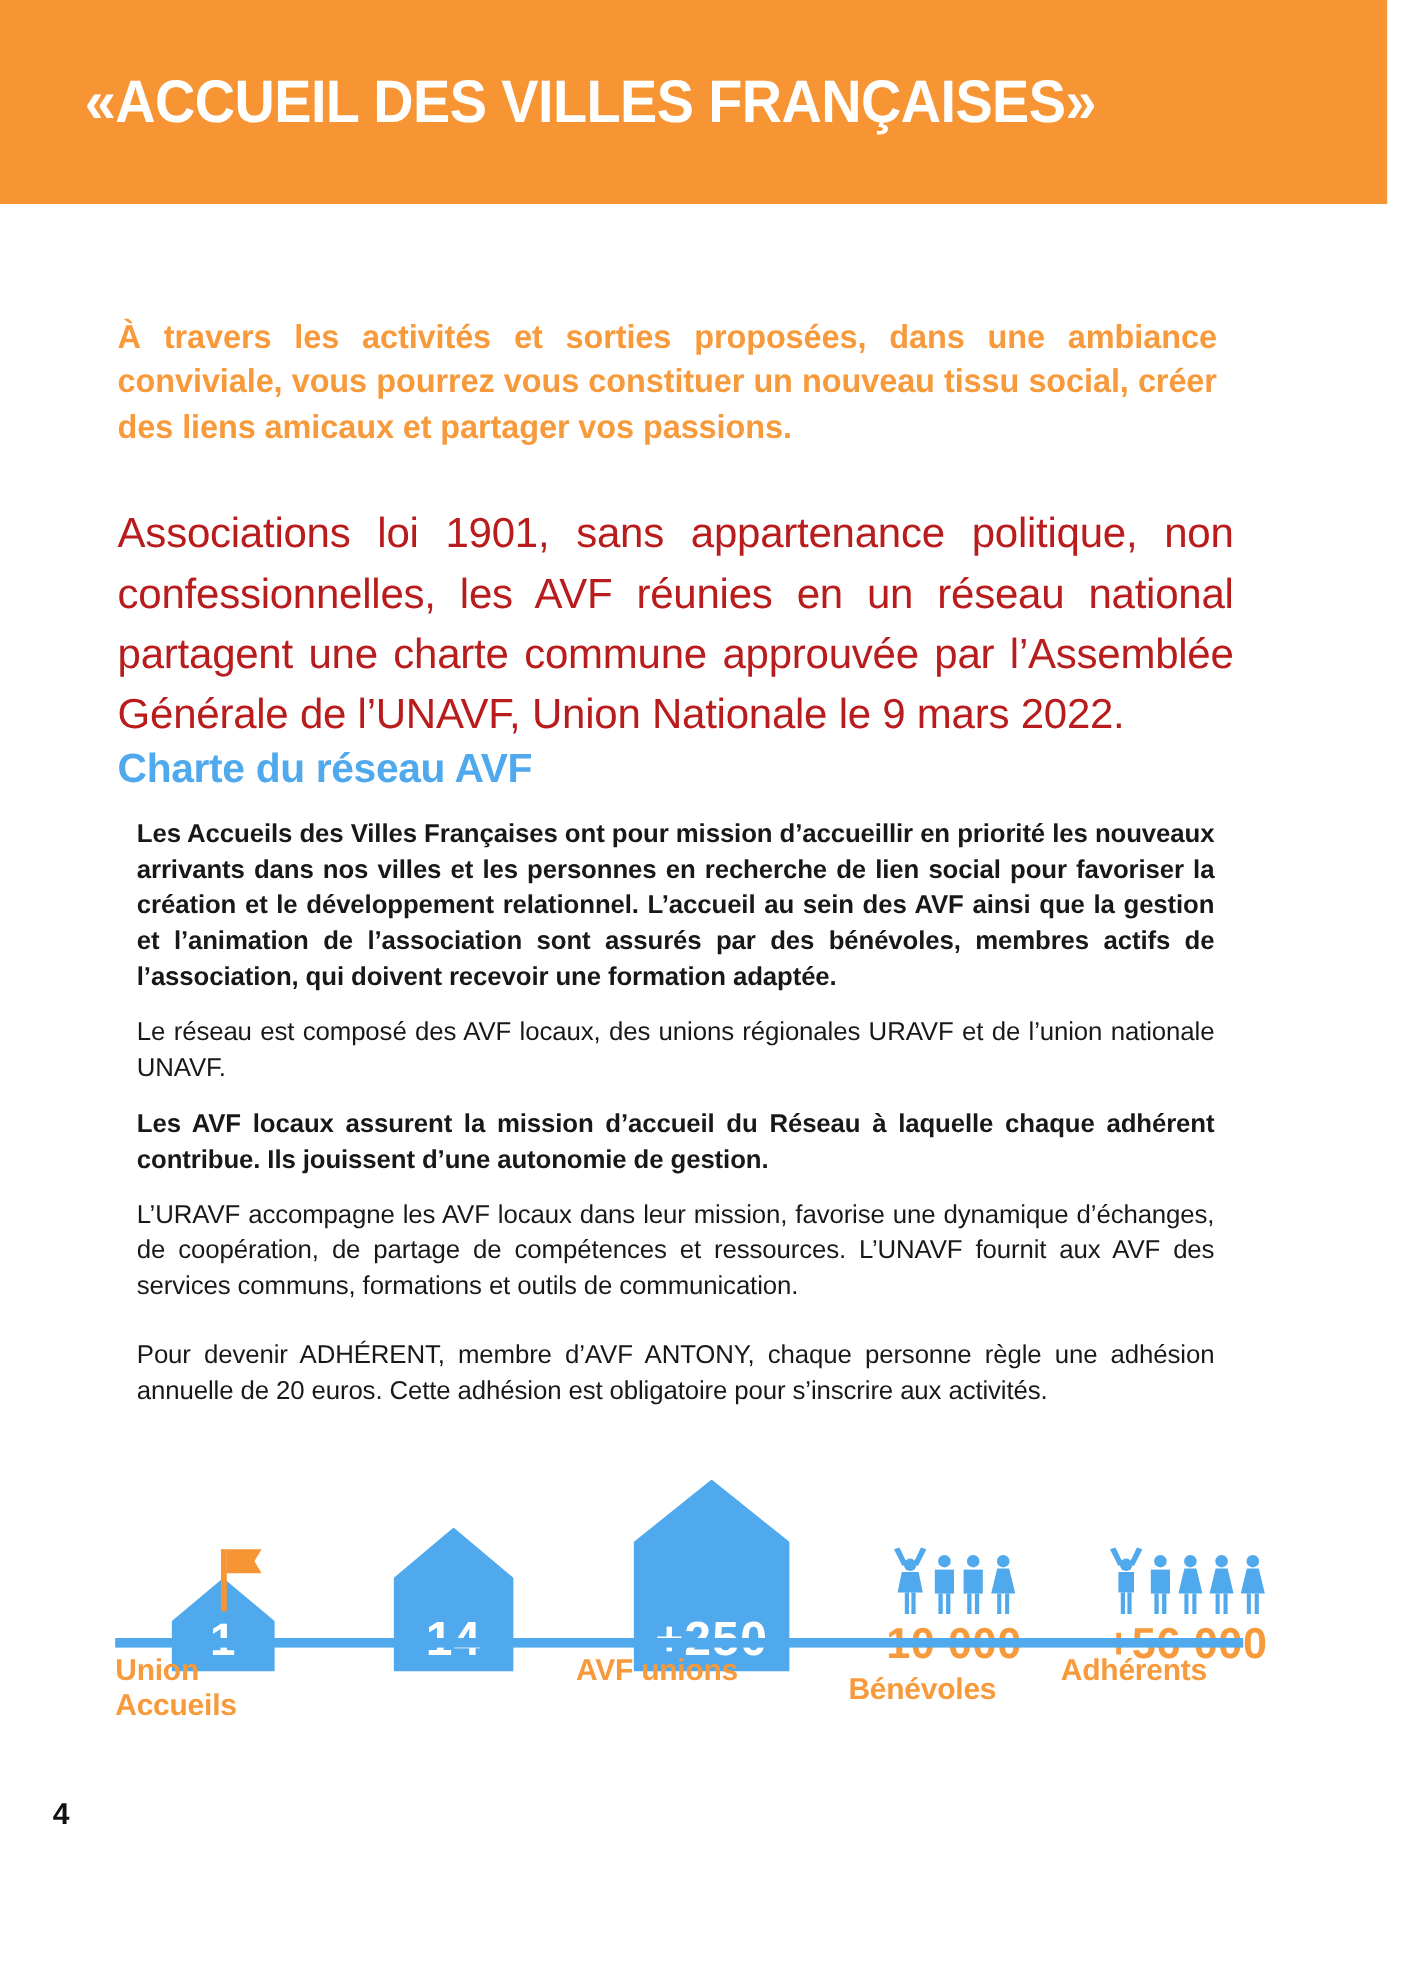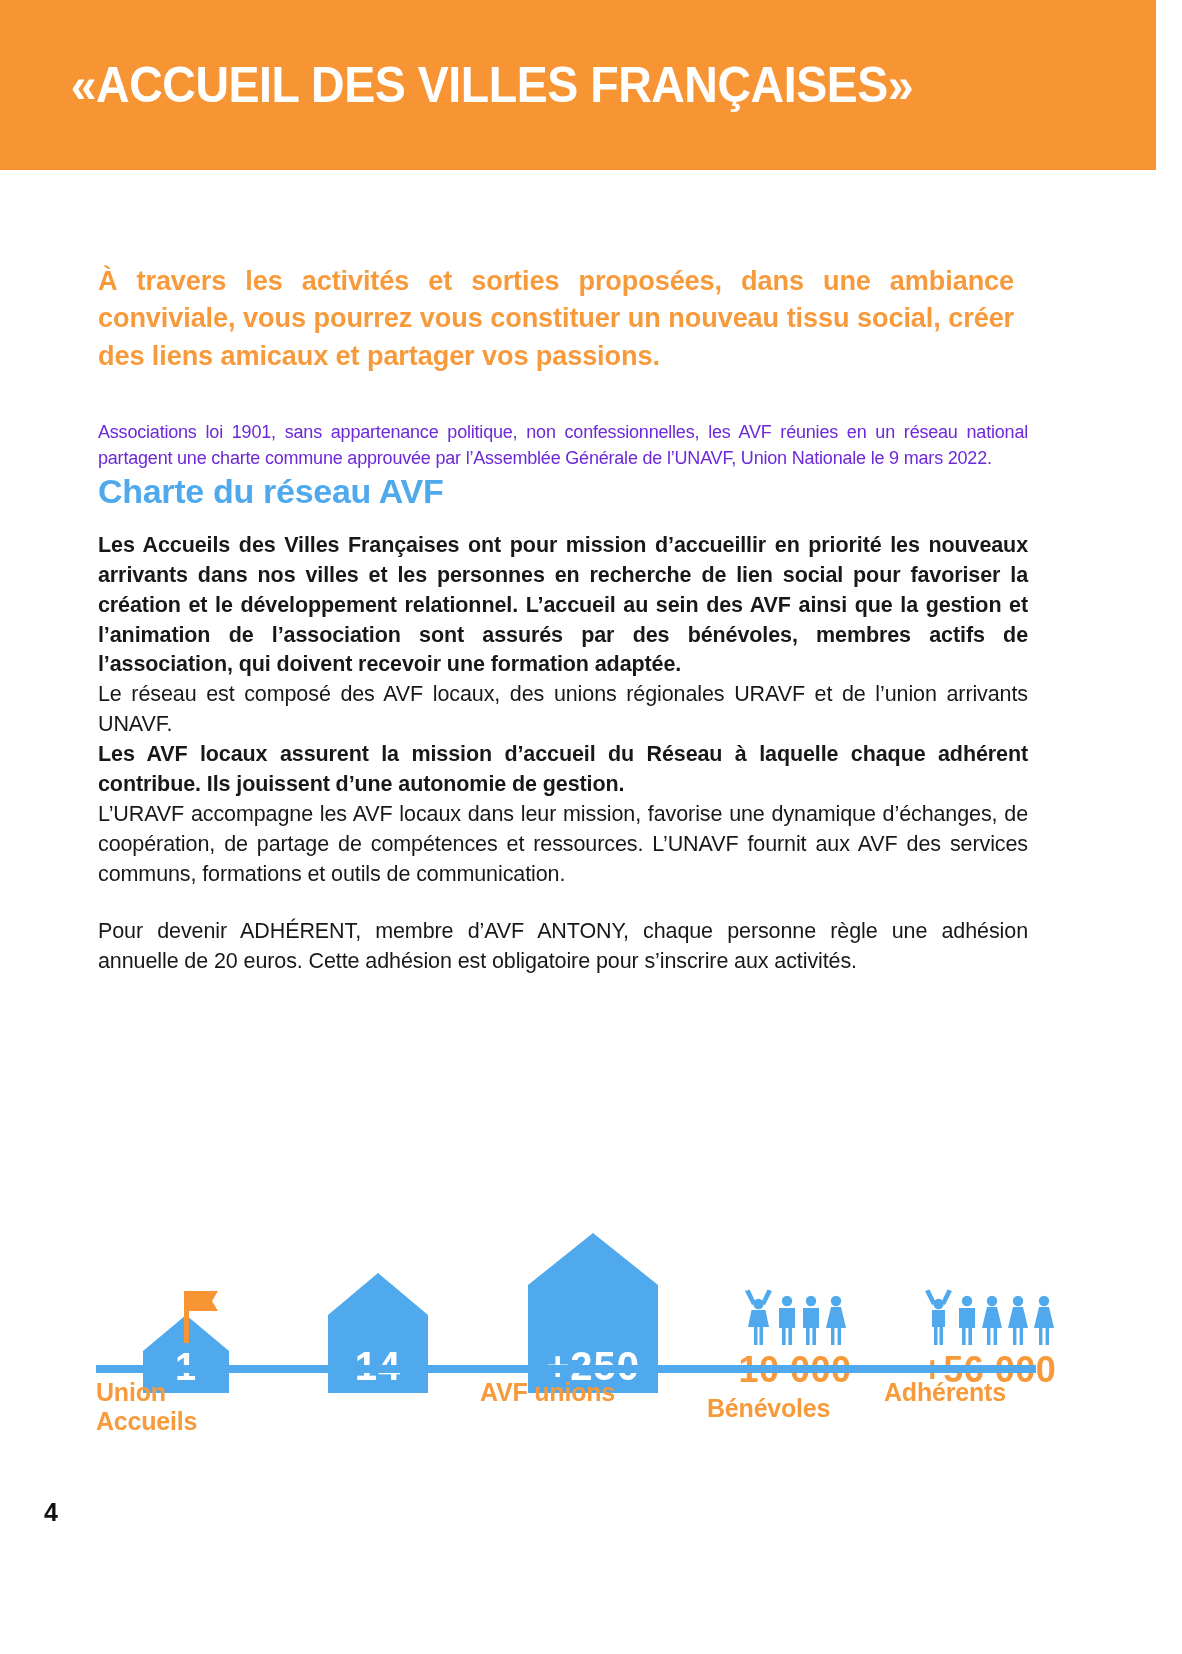--- a/index.html
+++ b/index.html
@@ -52,43 +52,43 @@
     font-weight: bold;
     line-height: 1.36;
     text-align: justify;
     letter-spacing: -0.1px;
     transform: scaleX(0.985);
     transform-origin: left top;
   }
 
   .body-para {
     margin-top: 46px;
-    color: #6d28d9;
-    font-size: 18px;
+    color: #b91c1c;
+    font-size: 35px;
     line-height: 1.44;
     text-align: justify;
     letter-spacing: -0.2px;
   }
 
   .section-heading {
     color: #4FA9EC;
     font-size: 34px;
     font-weight: bold;
     letter-spacing: -0.3px;
   }
 
   .charte {
     margin-top: 20px;
     color: #181818;
     font-size: 21.5px;
     line-height: 1.39;
     text-align: justify;
     letter-spacing: -0.1px;
   }
-  .charte p { margin: 0; }
+  .charte p { margin: 16px; }
   .charte p.bold { font-weight: bold; }
   .charte p.spaced { margin-top: 28px; }
 
   
   .info {
     position: absolute;
     left: 96px;
     top: 1228px;
     width: 952px;
     height: 250px;
@@ -178,21 +178,21 @@
   <div class="content">
 
     <div class="intro">À travers les activités et sorties proposées, dans une ambiance conviviale, vous pourrez vous constituer un nouveau tissu social, créer des liens amicaux et partager vos passions.</div>
 
     <div class="body-para">Associations loi 1901, sans appartenance politique, non confessionnelles, les AVF réunies en un réseau national partagent une charte commune approuvée par l’Assemblée Générale de l’UNAVF, Union Nationale le 9 mars 2022.</div>
 
     <div class="section-heading">Charte du réseau AVF</div>
 
     <div class="charte">
       <p class="bold">Les Accueils des Villes Françaises ont pour mission d’accueillir en priorité les nouveaux arrivants dans nos villes et les personnes en recherche de lien social pour favoriser la création et le développement relationnel. L’accueil au sein des AVF ainsi que la gestion et l’animation de l’association sont assurés par des bénévoles, membres actifs de l’association, qui doivent recevoir une formation adaptée.</p>
-      <p>Le réseau est composé des AVF locaux, des unions régionales URAVF et de l’union arrivants UNAVF.</p>
+      <p>Le réseau est composé des AVF locaux, des unions régionales URAVF et de l’union nationale UNAVF.</p>
       <p class="bold">Les AVF locaux assurent la mission d’accueil du Réseau à laquelle chaque adhérent contribue. Ils jouissent d’une autonomie de gestion.</p>
       <p>L’URAVF accompagne les AVF locaux dans leur mission, favorise une dynamique d’échanges, de coopération, de partage de compétences et ressources. L’UNAVF fournit aux AVF des services communs, formations et outils de communication.</p>
       <p class="spaced">Pour devenir ADHÉRENT, membre d’AVF ANTONY, chaque personne règle une adhésion annuelle de 20 euros. Cette adhésion est obligatoire pour s’inscrire aux activités.</p>
     </div>
 
   </div>
 
   <div class="info">
 
     <div class="info-row">

